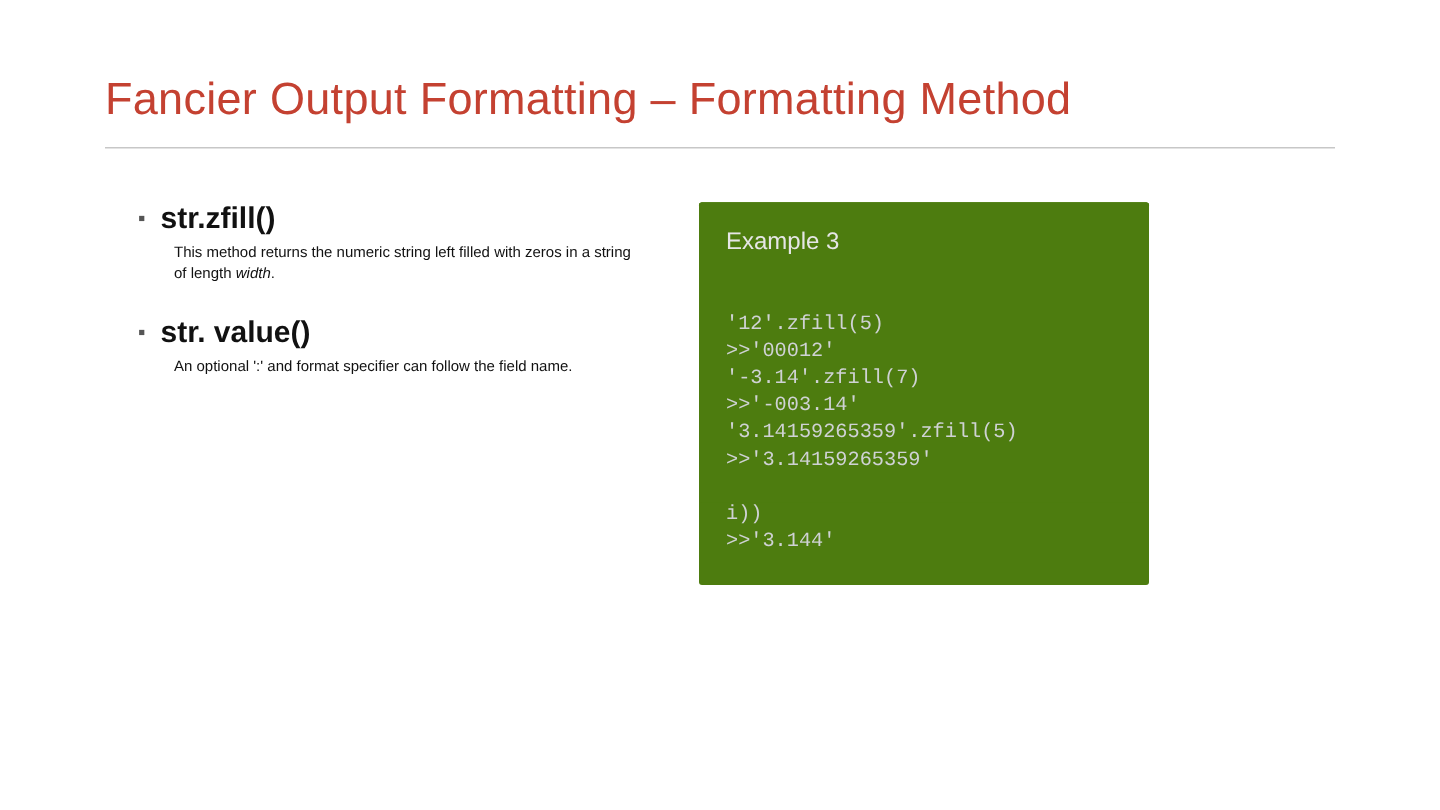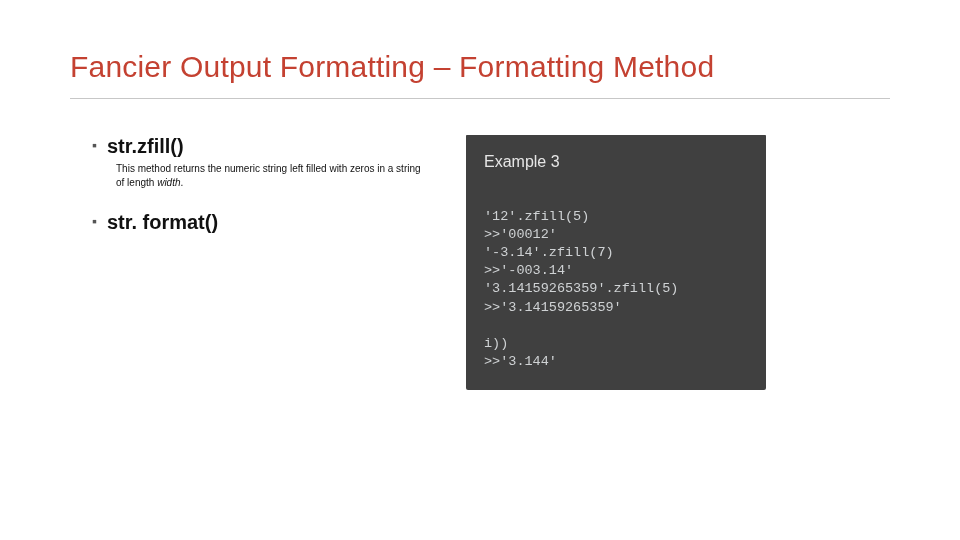--- a/index.html
+++ b/index.html
@@ -11,21 +11,21 @@
   .body { display: flex; gap: 36px; }
   .left { flex: 0 0 360px; padding-left: 22px; }
   .right { flex: 1; position: relative; height: 300px; }
   .item { margin-bottom: 22px; }
   .item-head { display: flex; align-items: flex-start; gap: 10px; margin-bottom: 4px; }
   .bullet { font-size: 14px; color: #555; line-height: 20px; }
   .method { font-size: 20px; font-weight: 700; color: #111; }
   .desc { font-size: 10px; color: #111; line-height: 1.35; padding-left: 24px; }
   .desc .em { font-style: italic; }
   .desc + .desc { margin-top: 12px; }
-  .ex-box { position: absolute; top: 0; width: 300px; background: #404040; color: #cfd2d4; font-family: Arial, Helvetica, sans-serif; font-size: 14px; line-height: 1.35; padding: 16px 18px 18px 18px; border-radius: 2px; }
+  .ex-box { position: absolute; top: 0; width: 300px; background: #4d7c0f; color: #cfd2d4; font-family: Arial, Helvetica, sans-serif; font-size: 14px; line-height: 1.35; padding: 16px 18px 18px 18px; border-radius: 2px; }
   .ex-box .ex-title { color: #e6e6e6; font-size: 16px; margin-bottom: 14px; }
   .ex-box .ex-code { font-family: Liberation Mono, monospace; font-size: 13.5px; white-space: pre-wrap; word-break: break-all; margin-top: 35px; }
 </style>
 </head>
 <body>
 
 <div class="slide">
 
   <div class="title-wrap">
     <h1 class="title">Fancier Output Formatting – Formatting Method</h1>
@@ -42,22 +42,23 @@
           <span class="method">str.zfill()</span>
         </div>
         <p class="desc">
           <span>This method returns the numeric string left filled with zeros in a string of length </span><span class="em">width</span><span>.</span>
         </p>
       </div>
 
       <div class="item">
         <div class="item-head">
           <span class="bullet">▪</span>
-          <span class="method">str. format()</span>
+          <span class="method">str. value()</span>
         </div>
+        <p class="desc">An optional ':' and format specifier can follow the field name.</p>
       </div>
 
     </div>
 
     <div class="right">
       <div class="ex-box" style="left:0;">
         <div class="ex-title">Example 1</div>
         <div class="ex-code">print('We are the {} who say "{}!"'.format('knights', 'Ni'))
 &gt;&gt;We are the knights who say "Ni!"
 '{0} {1}'.format('spam','eggs')

